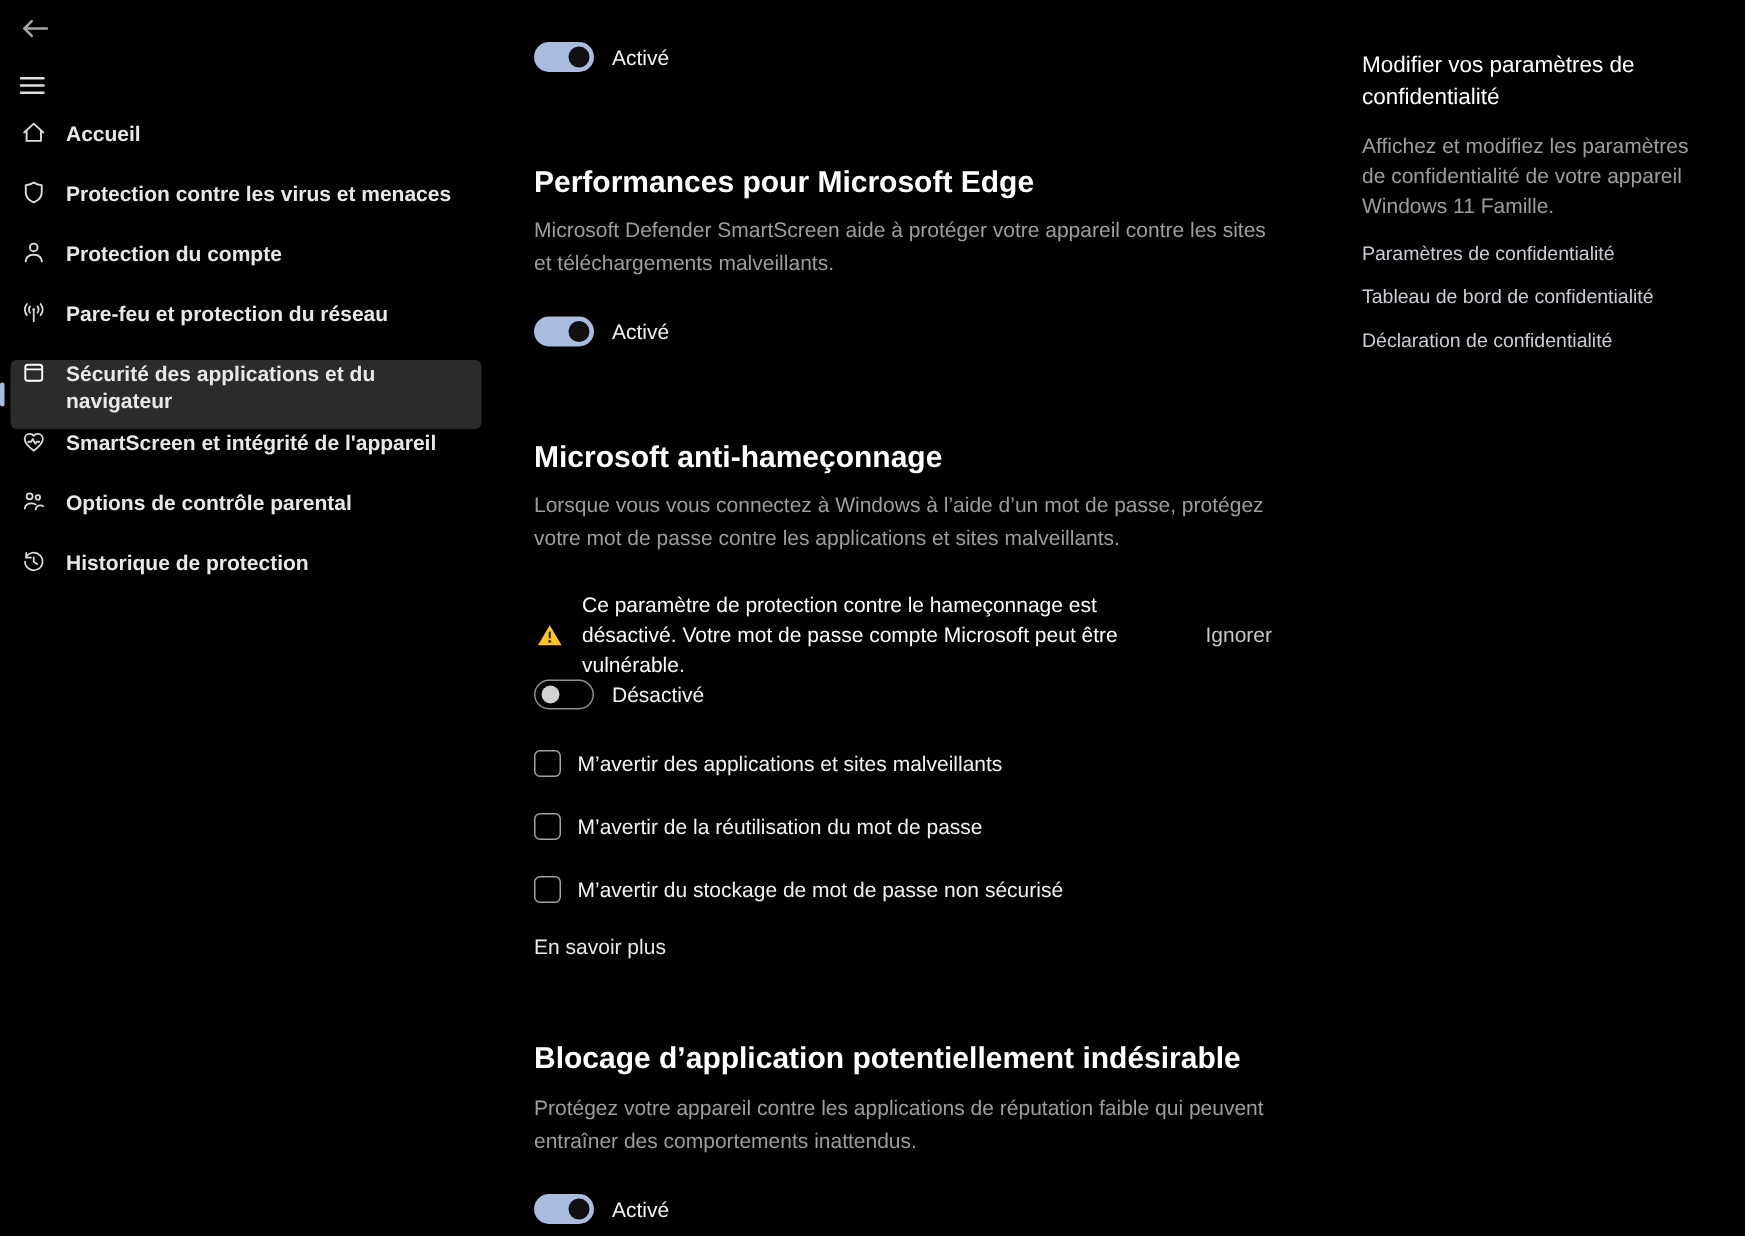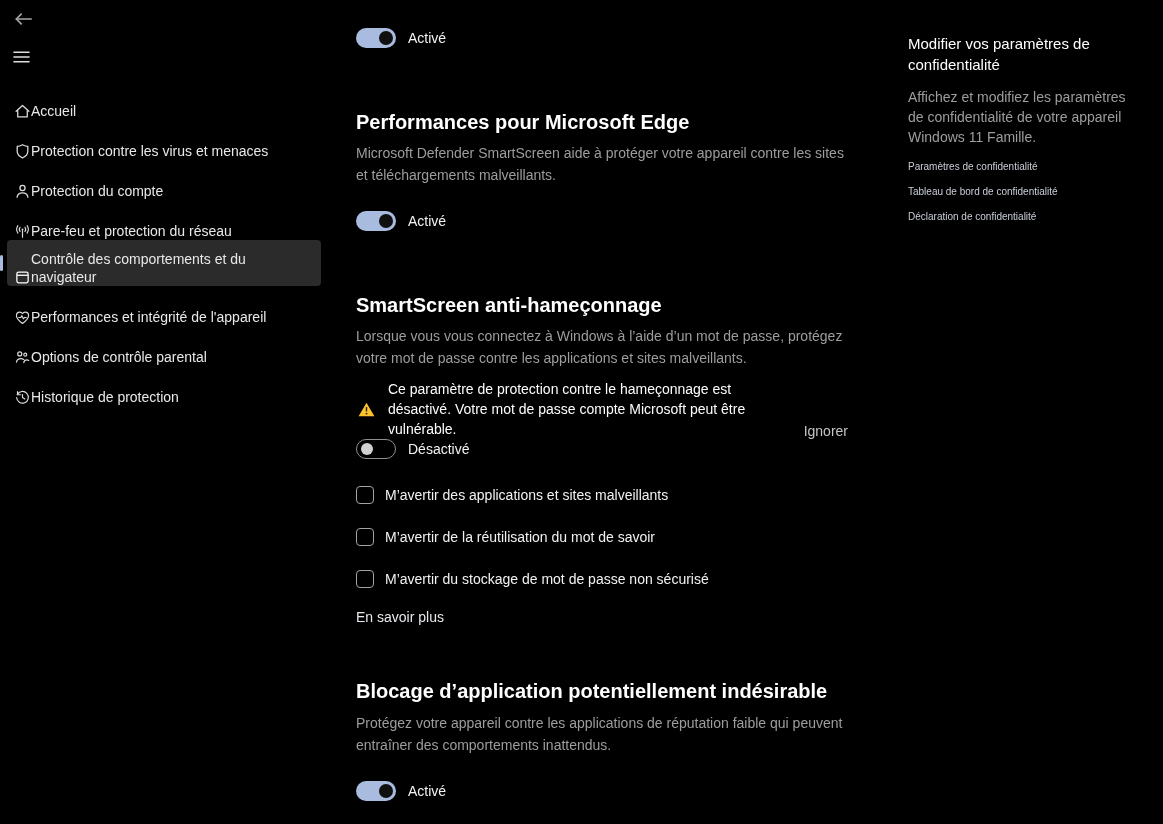--- a/index.html
+++ b/index.html
@@ -22,23 +22,23 @@
     color:var(--text-primary);
     position:relative;
   }
   
   .sidebar{position:absolute;left:0;top:0;width:330px;height:100%;}
   .icon-btn{position:absolute;background:none;border:none;cursor:pointer;padding:2px;line-height:0}
   .back-btn{left:11px;top:8px}
   .menu-btn{left:11px;top:49px}
   .nav{position:absolute;top:80px;left:0;right:0;display:flex;flex-direction:column}
   .nav-item{
-    display:flex;align-items:flex-end;
+    display:flex;align-items:flex-start;gap:13px;
     height:40px;margin:0 9px 0 7px;padding-left:7px;
-    border-radius:4px;position:relative;cursor:pointer;
+    border-radius:4px;position:relative;cursor:pointer;font-weight:bold;
   }
   .nav-item .nav-icon{width:17px;height:17px;flex:none;line-height:0}
   .nav-label{font-size:14px;color:#e8e8e8;white-space:nowrap;line-height:18px}
   .nav-item.selected{background:var(--surface-selected);height:46px}
   .nav-item.selected .nav-label{white-space:normal;max-width:245px}
   .nav-item.selected::before{
     content:"";position:absolute;left:-7px;top:50%;transform:translateY(-50%);
     width:3px;height:16px;border-radius:2px;background:var(--accent);
   }
   
@@ -51,39 +51,39 @@
   .toggle.on .knob{position:absolute;right:3px;top:3px;width:14px;height:14px;border-radius:50%;background:var(--toggle-on-knob)}
   .toggle.off{border:1px solid var(--toggle-off-border)}
   .toggle.off .knob{position:absolute;left:4px;top:3px;width:12px;height:12px;border-radius:50%;background:var(--toggle-off-knob)}
   .toggle-label{margin-left:12px;font-size:14px;color:#f2f2f2}
   .t1{margin-top:28px}
   .h-smart{margin-top:62px}
   .p-smart{margin-top:9px}
   .t2{margin-top:25px}
   .h-phish{margin-top:62px}
   .p-phish{margin-top:9px}
-  .warning{margin-top:10px;display:flex;align-items:flex-end}
+  .warning{margin-top:24px;display:flex;align-items:center}
   .warning-icon{align-self:center;line-height:0;margin-left:2px;flex:none}
   .warning-text{margin-left:13px;width:378px;font-size:14px;line-height:20px;color:#fdfdfd}
   .warning-action{margin-left:auto;font-size:14px;color:#c6c6c6;cursor:pointer;background:none;border:none;padding:0}
   .t3{}
   .check-row{display:flex;align-items:center;margin-top:24px;cursor:pointer}
   .check-row.first{margin-top:27px}
   .checkbox{width:18px;height:18px;border:1px solid #a3a3a3;border-radius:4px;background:transparent;flex:none}
   .check-label{margin-left:11px;font-size:14px;color:#f2f2f2}
   .learn-more{display:inline-block;margin-top:21px;font-size:14px;color:#e6e8ec;cursor:pointer}
   .h-pua{margin-top:53px}
   .p-pua{margin-top:10px}
   .t4{margin-top:25px}
   
   .aside{position:absolute;left:908px;top:33px;width:234px}
   .aside-title{font-size:15px;line-height:21px;font-weight:400;color:var(--text-primary)}
   .aside-desc{margin-top:12px;font-size:14px;line-height:20px;color:var(--text-secondary)}
   .aside-links{margin-top:10px;list-style:none}
-  .aside-link{font-size:10px;color:var(--text-link);margin-top:14px;cursor:pointer}
+  .aside-link{font-size:13px;color:var(--text-link);margin-top:14px;cursor:pointer}
   svg{display:block}
 </style>
 </head>
 <body>
 
 <nav class="sidebar">
   <button class="icon-btn back-btn">
     <span>
       <svg width="21" height="18" viewBox="0 0 16 14" fill="none" stroke="#a6a6a6" stroke-width="1.3" stroke-linecap="round" stroke-linejoin="round">
         <path d="M14 7H2.4"></path>
@@ -146,32 +146,32 @@
       <span class="nav-label">Pare-feu et protection du réseau</span>
     </div>
 
     <div class="nav-item selected">
       <span class="nav-icon">
         <svg width="17" height="17" viewBox="0 0 16 16" fill="none" stroke="#ffffff" stroke-width="1.2" stroke-linejoin="round">
           <rect x="2.7" y="3" width="10.6" height="10" rx="1.6"></rect>
             <path d="M2.7 5.9h10.6"></path>
         </svg>
       </span>
-      <span class="nav-label">Contrôle des comportements et du navigateur</span>
+      <span class="nav-label">Sécurité des applications et du navigateur</span>
     </div>
 
 
     <div class="nav-item">
       <span class="nav-icon">
         <svg width="17" height="17" viewBox="0 0 16 16" fill="none" stroke="#dcdcdc" stroke-width="1.1" stroke-linecap="round" stroke-linejoin="round">
           <path d="M8 13.6C4.2 10.8 2.3 8.8 2.3 6.3 2.3 4.4 3.7 3 5.5 3c1 0 1.9.5 2.5 1.3C8.6 3.5 9.5 3 10.5 3c1.8 0 3.2 1.4 3.2 3.3 0 2.5-1.9 4.5-5.7 7.3z"></path>
           <path d="M4.5 8h1.9l1-1.7 1.5 2.9 1-1.2h1.6"></path>
         </svg>
       </span>
-      <span class="nav-label">Performances et intégrité de l'appareil</span>
+      <span class="nav-label">SmartScreen et intégrité de l'appareil</span>
     </div>
 
     <div class="nav-item">
       <span class="nav-icon">
         <svg width="17" height="17" viewBox="0 0 16 16" fill="none" stroke="#dcdcdc" stroke-width="1.1" stroke-linecap="round">
           <circle cx="5.4" cy="4.6" r="1.9"></circle>
           <circle cx="10.6" cy="5.3" r="1.4"></circle>
           <path d="M2.3 12.3c.4-2.2 2.1-3.3 4.2-3.3 1 0 2 .3 2.7.8"></path>
           <path d="M9.2 12.9c.3-1.7 1.6-2.6 3-2.6.6 0 1.2.2 1.7.5"></path>
         </svg>
@@ -205,21 +205,21 @@
   <h2 class="section-title h-smart">Performances pour Microsoft Edge</h2>
   <p class="section-desc p-smart">Microsoft Defender SmartScreen aide à protéger votre appareil contre les sites et téléchargements malveillants.</p>
 
   <div class="toggle-row t2">
     <div class="toggle on">
         <div class="knob"></div>
       </div>
     <span class="toggle-label">Activé</span>
   </div>
 
-  <h2 class="section-title h-phish">SmartScreen anti-hameçonnage</h2>
+  <h2 class="section-title h-phish">Microsoft anti-hameçonnage</h2>
   <p class="section-desc p-phish">Lorsque vous vous connectez à Windows à l’aide d’un mot de passe, protégez votre mot de passe contre les applications et sites malveillants.</p>
 
   <div class="warning">
     <span class="warning-icon">
       <svg width="17" height="15" viewBox="0 0 17 15">
         <path d="M8.5 0.8 16.4 14.2H0.6z" fill="var(--warning)"></path>
         <rect x="7.8" y="5" width="1.4" height="4.6" rx="0.6" fill="#2e2405"></rect>
         <circle cx="8.5" cy="11.6" r="0.95" fill="#2e2405"></circle>
       </svg>
     </span>
@@ -233,21 +233,21 @@
       </div>
     <span class="toggle-label">Désactivé</span>
   </div>
 
   <div class="check-row first">
     <span class="checkbox"></span>
     <span class="check-label">M’avertir des applications et sites malveillants</span>
   </div>
   <div class="check-row">
     <span class="checkbox"></span>
-    <span class="check-label">M’avertir de la réutilisation du mot de savoir</span>
+    <span class="check-label">M’avertir de la réutilisation du mot de passe</span>
   </div>
   <div class="check-row">
     <span class="checkbox"></span>
     <span class="check-label">M’avertir du stockage de mot de passe non sécurisé</span>
   </div>
 
   <span class="learn-more">En savoir plus</span>
 
   <h2 class="section-title h-pua">Blocage d’application potentiellement indésirable</h2>
   <p class="section-desc p-pua">Protégez votre appareil contre les applications de réputation faible qui peuvent entraîner des comportements inattendus.</p>

